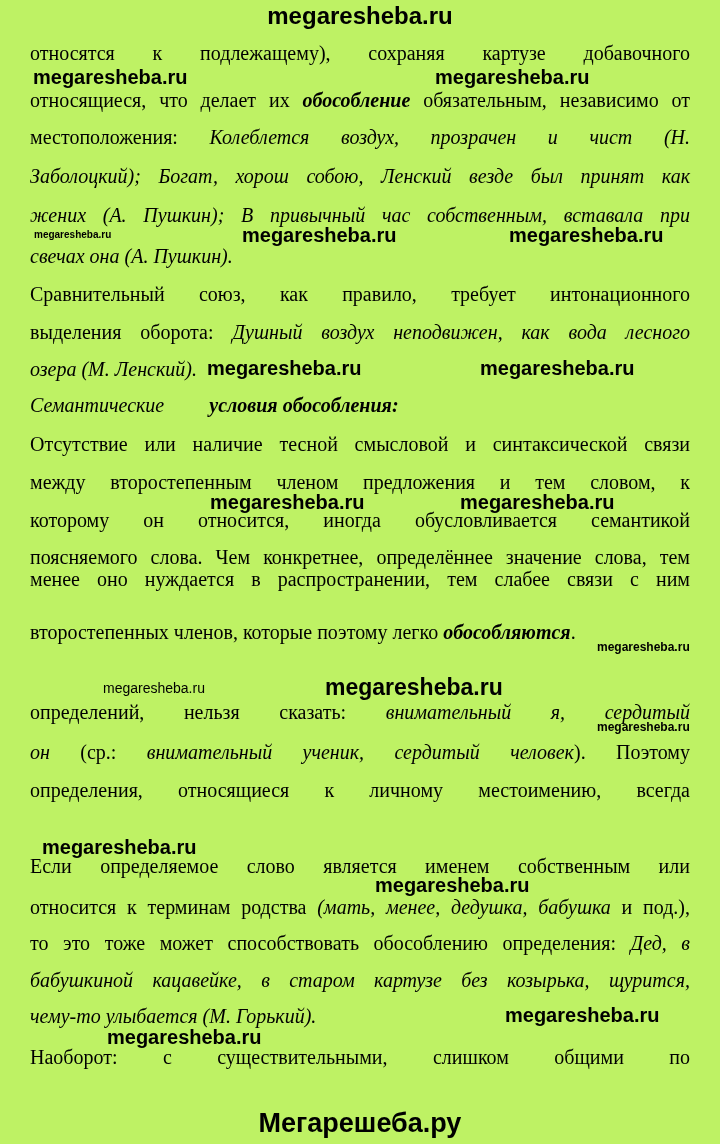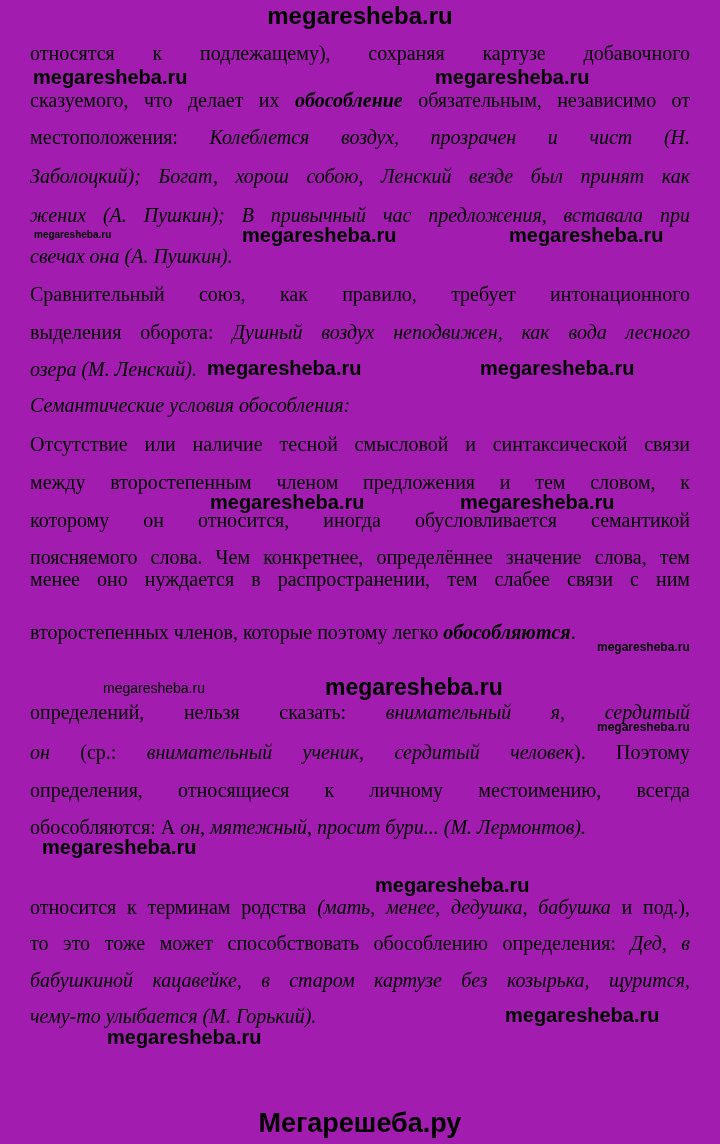--- a/index.html
+++ b/index.html
@@ -1,30 +1,30 @@
 <!DOCTYPE html>
 <html><head>
 <meta charset="utf-8">
 <style>
   html,body { margin:0; padding:0; background:#ffffff; }
   .page {
     position:relative; width:720px; height:1144px;
-    background:#a21caf; color:#000;
+    background:#bef264; color:#000;
     font-family:"Liberation Serif", serif;
     overflow:hidden;
   }
   .line {
     position:absolute; left:30px; width:660px;
     font-size:20px; line-height:26px;
     color:#000;
   }
   .just { text-align:justify; text-align-last:justify; -moz-text-align-last:justify; }
   .it { font-style:italic; }
   .b  { font-weight:bold;font-style:italic; }
-  .bi { font-weight:normal; font-style:italic; }
+  .bi { font-weight:bold; font-style:italic;margin-left:40px; }
   .wm {
     position:absolute;
     font-family:"Liberation Sans", sans-serif;
     font-weight:bold; white-space:nowrap; color:#000;
     line-height:1.1;
   }
   .wm-lg { font-size:20px; }
   .wm-xl { font-size:23px; }
   .wm-sm { font-size:12px; }
   .wm-xs { font-size:10px; }
@@ -43,27 +43,27 @@
 
 <div class="page">
 
   <div class="hdr">megaresheba.ru</div>
 
   <div class="line just" style="top:40px"><span>относятся к подлежащему), сохраняя картузе добавочного</span></div>
 
   <span class="wm wm-lg" style="left:33px;top:66px">megaresheba.ru</span>
   <span class="wm wm-lg" style="left:435px;top:66px">megaresheba.ru</span>
 
-  <div class="line just" style="top:87px"><span>сказуемого, что делает их </span><span class="b">обособление</span><span> обязательным, независимо от</span></div>
+  <div class="line just" style="top:87px"><span>относящиеся, что делает их </span><span class="b">обособление</span><span> обязательным, независимо от</span></div>
 
   <div class="line just" style="top:124px"><span>местоположения: </span><span class="it">Колеблется воздух, прозрачен и чист (Н.</span></div>
 
   <div class="line just" style="top:163px"><span class="it">Заболоцкий); Богат, хорош собою, Ленский везде был принят как</span></div>
 
-  <div class="line just" style="top:202px"><span class="it">жених (А. Пушкин); В привычный час предложения, вставала при</span></div>
+  <div class="line just" style="top:202px"><span class="it">жених (А. Пушкин); В привычный час собственным, вставала при</span></div>
 
   <span class="wm wm-xs" style="left:34px;top:229px">megaresheba.ru</span>
   <span class="wm wm-lg" style="left:242px;top:224px">megaresheba.ru</span>
   <span class="wm wm-lg" style="left:509px;top:224px">megaresheba.ru</span>
 
   <div class="line" style="top:243px"><span class="it">свечах она (А. Пушкин).</span></div>
 
   <div class="line just" style="top:281px"><span>Сравнительный союз, как правило, требует интонационного</span></div>
 
   <div class="line just" style="top:319px"><span>выделения оборота: </span><span class="it">Душный воздух неподвижен, как вода лесного</span></div>
@@ -96,35 +96,36 @@
   <span class="wm wm-xl" style="left:325px;top:675px">megaresheba.ru</span>
 
   <div class="line just" style="top:699px"><span>определений, нельзя сказать: </span><span class="it">внимательный я, сердитый</span></div>
 
   <span class="wm wm-sm" style="left:597px;top:721px">megaresheba.ru</span>
 
   <div class="line just" style="top:739px"><span class="it">он</span><span> (ср.: </span><span class="it">внимательный ученик, сердитый человек</span><span>). Поэтому</span></div>
 
   <div class="line just" style="top:777px"><span>определения, относящиеся к личному местоимению, всегда</span></div>
 
-  <div class="line" style="top:814px"><span>обособляются: А </span><span class="it">он, мятежный, просит бури... (М. Лермонтов).</span></div>
 
   <span class="wm wm-lg" style="left:42px;top:836px">megaresheba.ru</span>
 
+  <div class="line just" style="top:853px"><span>Если определяемое слово является именем собственным или</span></div>
 
   <span class="wm wm-lg" style="left:375px;top:874px">megaresheba.ru</span>
 
   <div class="line just" style="top:894px"><span>относится к терминам родства </span><span class="it">(мать, менее, дедушка, бабушка</span><span> и под.),</span></div>
 
   <div class="line just" style="top:930px"><span>то это тоже может способствовать обособлению определения: </span><span class="it">Дед, в</span></div>
 
   <div class="line just" style="top:967px"><span class="it">бабушкиной кацавейке, в старом картузе без козырька, щурится,</span></div>
 
   <div class="line" style="top:1003px"><span class="it">чему-то улыбается (М. Горький).</span></div>
   <span class="wm wm-lg" style="left:505px;top:1004px">megaresheba.ru</span>
 
   <span class="wm wm-lg" style="left:107px;top:1026px">megaresheba.ru</span>
 
+  <div class="line just" style="top:1044px"><span>Наоборот: с существительными, слишком общими по</span></div>
 
 
   <div class="ftr">Мегарешеба.ру</div>
 
 </div>
 
 </body></html>

